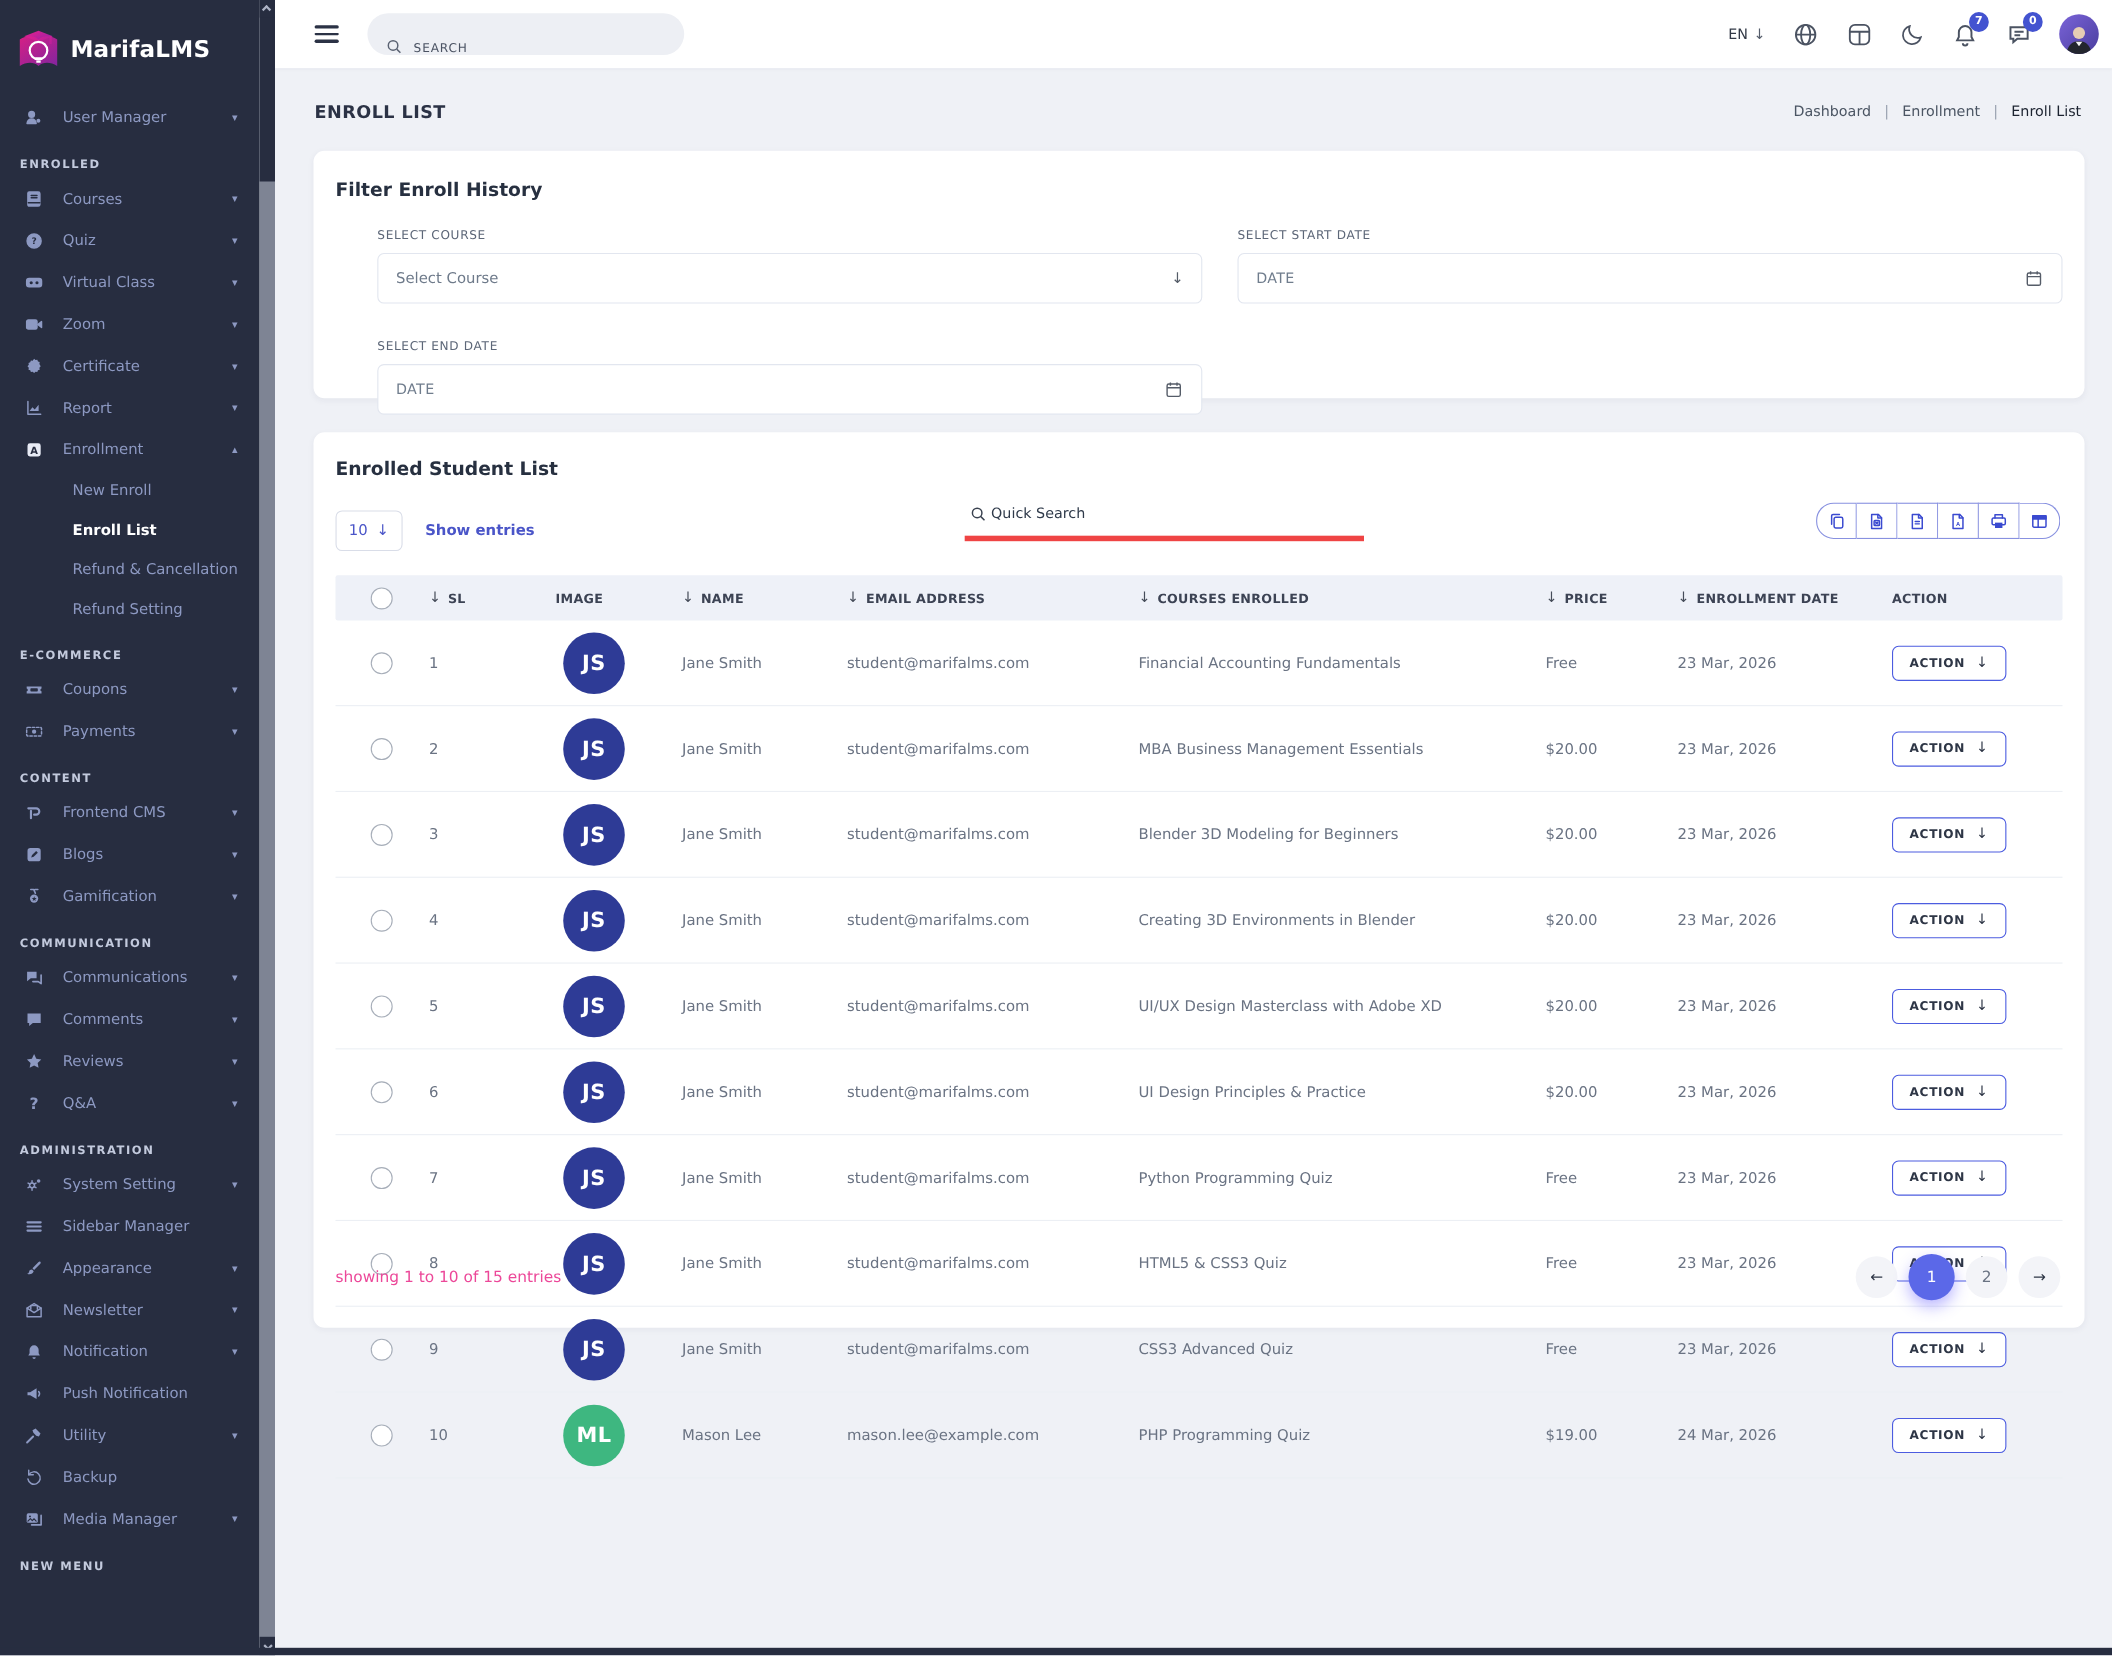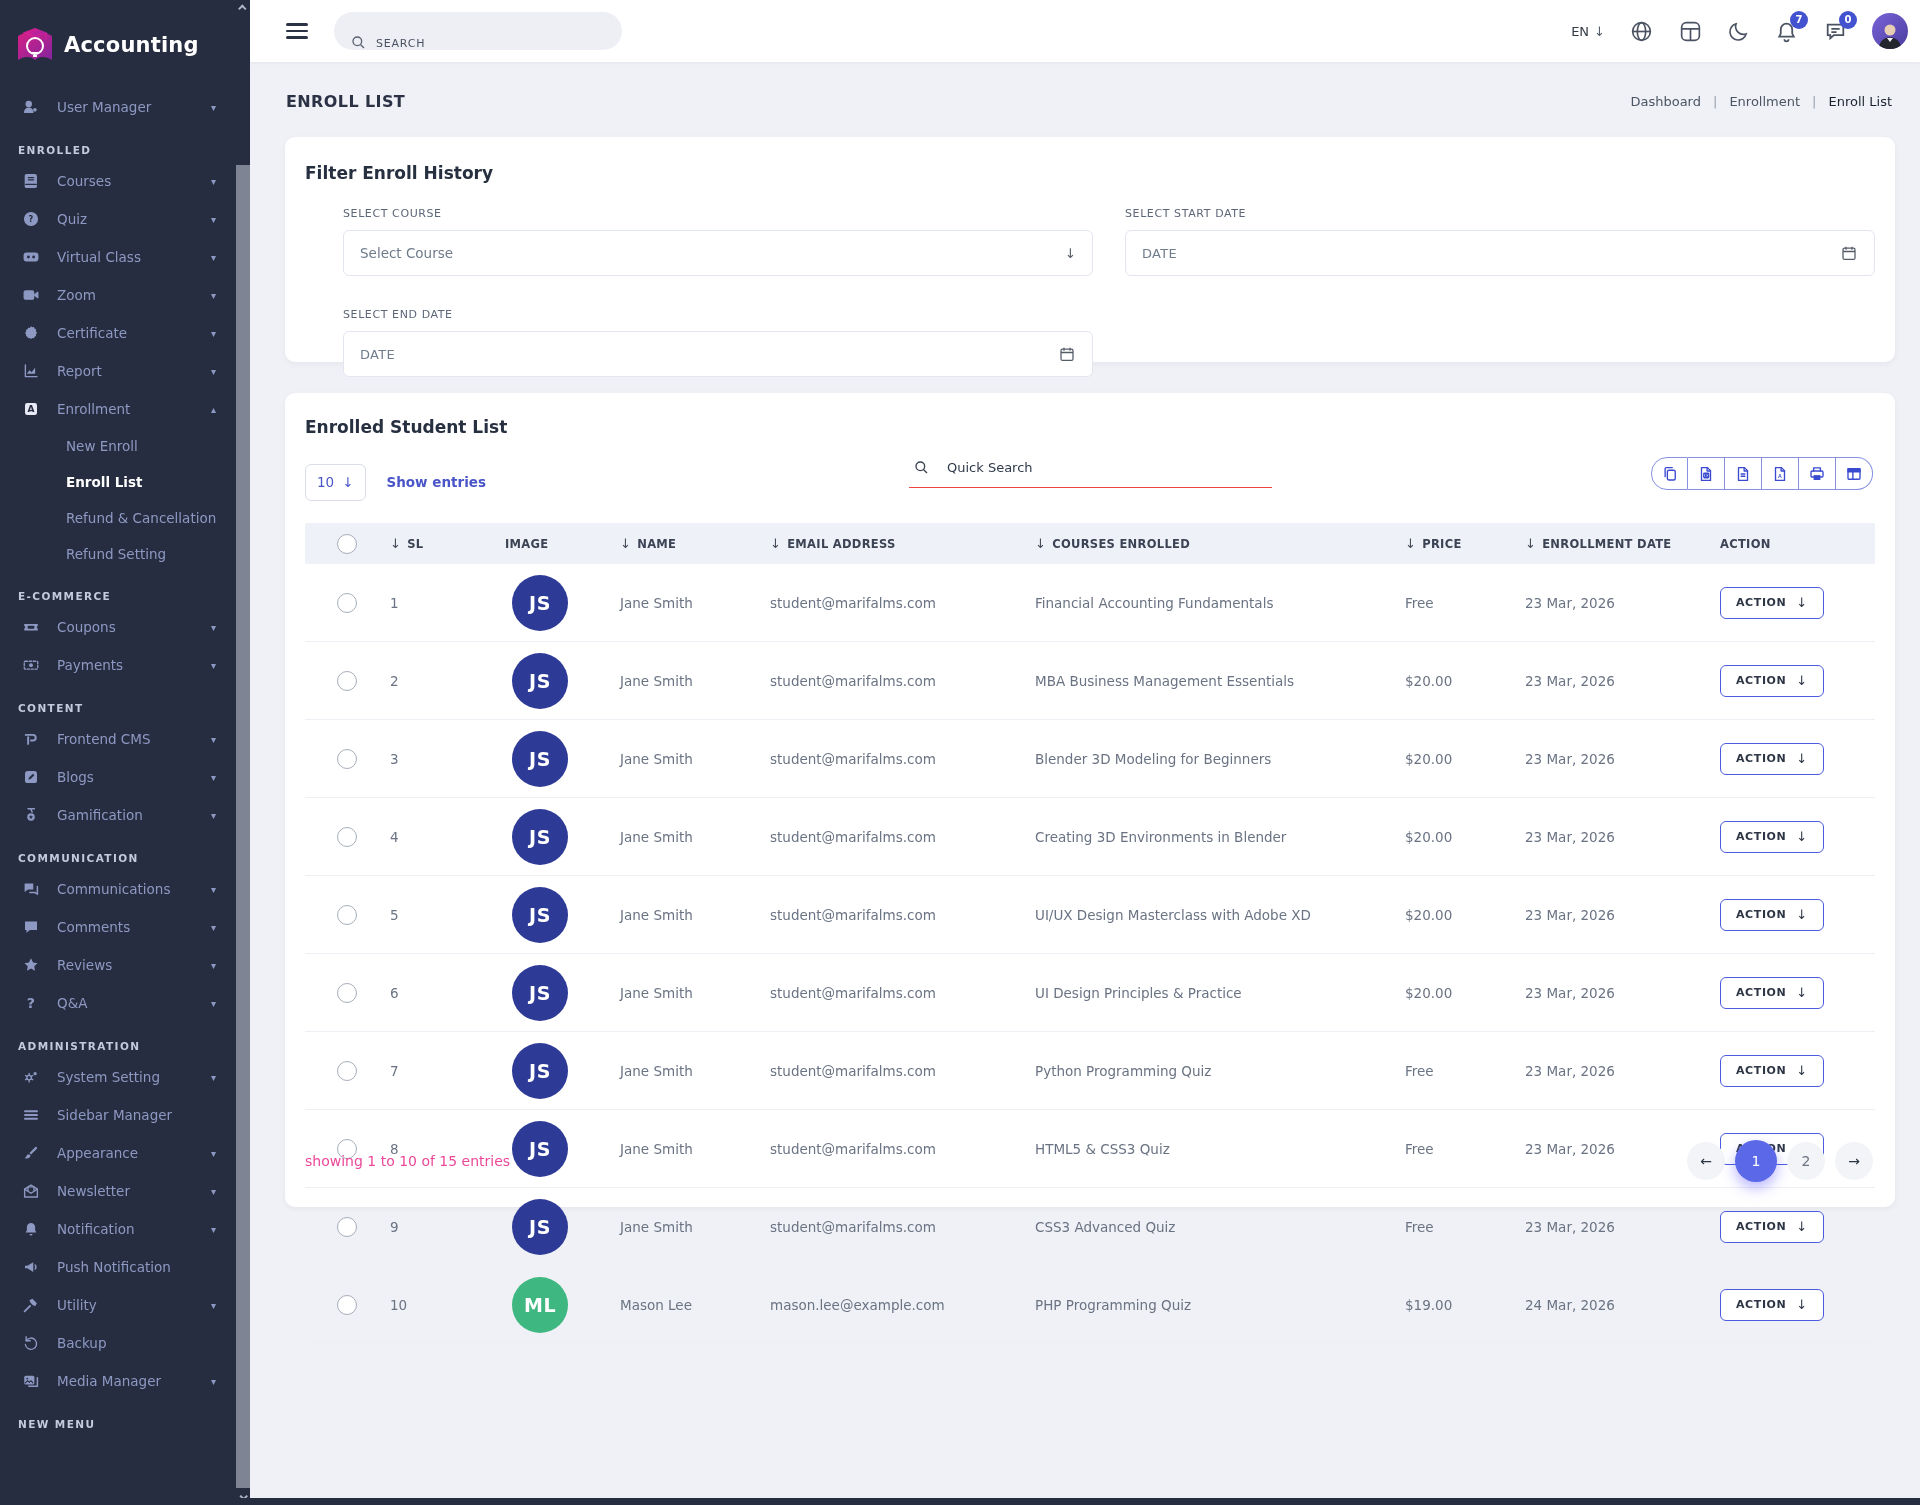--- a/index.html
+++ b/index.html
@@ -55,21 +55,21 @@
   .f-input input { border:none; outline:none; flex:1; font-size:13px; letter-spacing:.3px; color:#c2410c; font-family:"DejaVu Sans",sans-serif; }
   .f-input input::placeholder { color:#707d8d; }
   .f-input .tail { color:#555c68; }
   .btn-primary { margin-top:18px; display:inline-flex; align-items:center; gap:9px; background:#5b68e8; color:#fff; border:none; border-radius:6px; height:44px; padding:0 22px; font-size:13px; font-weight:bold; letter-spacing:.4px; cursor:pointer; font-family:"DejaVu Sans",sans-serif; }
 
   
   #list-card { top:393px; height:814px; padding:24px 20px; }
   .list-controls { display:flex; align-items:center; margin-top:26px; height:38px; }
   .page-size { display:flex; align-items:center; gap:8px; border:1px solid #d9dde8; border-radius:6px; height:37px; padding:0 11px; color:#4a55c8; font-size:13.5px; cursor:pointer; }
   .show-entries { margin-left:21px; color:#4a55c8; font-size:13.5px;font-weight:bold; }
-  .quick-search { position:absolute; left:624px; top:60px; width:363px; border-bottom:1px solid #ef4444; display:flex; align-items:center; gap:18px; padding:6px 4px 12px 4px; color:#39414f; }
+  .quick-search { position:absolute; left:592px; top:60px; width:363px; border-bottom:5px solid #ef4444; display:flex; align-items:center; gap:4px; padding:6px 4px 12px 4px; color:#39414f; }
   .quick-search input { border:none; outline:none; font-size:13px; color:#2f3a4a; width:280px; background:transparent; font-family:"DejaVu Sans",sans-serif; }
   .quick-search input::placeholder { color:#2f3a4a; }
   .export-group { position:absolute; right:22px; top:64px; display:flex; }
   .exp-btn { width:37px; height:33px; border:1px solid #8891e0; border-left:none; background:#fff; color:#3a4ad0; display:flex; align-items:center; justify-content:center; cursor:pointer; }
   .exp-btn:first-child { border-left:1px solid #8891e0; border-radius:16px 0 0 16px; }
   .exp-btn:last-child { border-radius:0 16px 16px 0; }
 
   
   .tbl { margin-top:22px; }
   .tr { display:grid; grid-template-columns:85px 115px 115px 150px 265px 370px 120px 195px 1fr; align-items:center; }
@@ -112,21 +112,21 @@
                 <stop offset="1" stop-color="#8e24aa"></stop>
           </linearGradient>
             </defs>
           <path d="M21 6 L34 11 L21 16 L8 11 Z" fill="url(#lg1)"></path>
           <rect x="31" y="11" width="2" height="7" fill="#e91e8c"></rect>
           <path d="M4 14 C10 10,17 10,21 14 C25 10,32 10,38 14 L38 38 C32 34,25 34,21 38 C17 34,10 34,4 38 Z" fill="url(#lg1)" opacity="0.9"></path>
           <circle cx="21" cy="24" r="8" fill="none" stroke="#fff" stroke-width="2"></circle>
           <path d="M18 31 h6 M19 34 h4" stroke="#fff" stroke-width="2" fill="none"></path>
         </svg>
       </span>
-      <span class="logo-text">Accounting</span>
+      <span class="logo-text">MarifaLMS</span>
     </div>
     <div id="sb-menu">
         <div class="sb-item">
           <span class="sb-ic">
             <svg viewBox="0 0 24 24" width="18" height="18" fill="none" stroke="currentColor" stroke-width="1.8" stroke-linecap="round" stroke-linejoin="round">
               <circle cx="9" cy="8" r="3.4" fill="currentColor"></circle>
               <path d="M3.5 19c.6-3.6 2.9-5.4 5.5-5.4s4.9 1.8 5.5 5.4z" fill="currentColor"></path>
               <circle cx="17.2" cy="15.8" r="2.4" fill="currentColor" stroke="none"></circle>
             </svg>
           </span>

